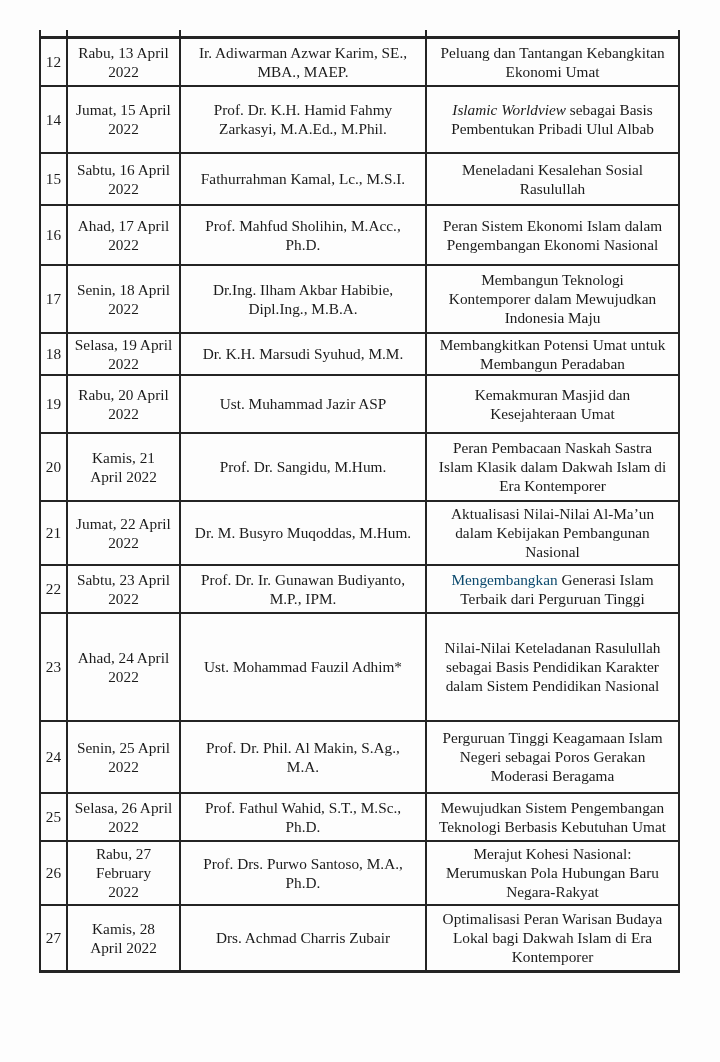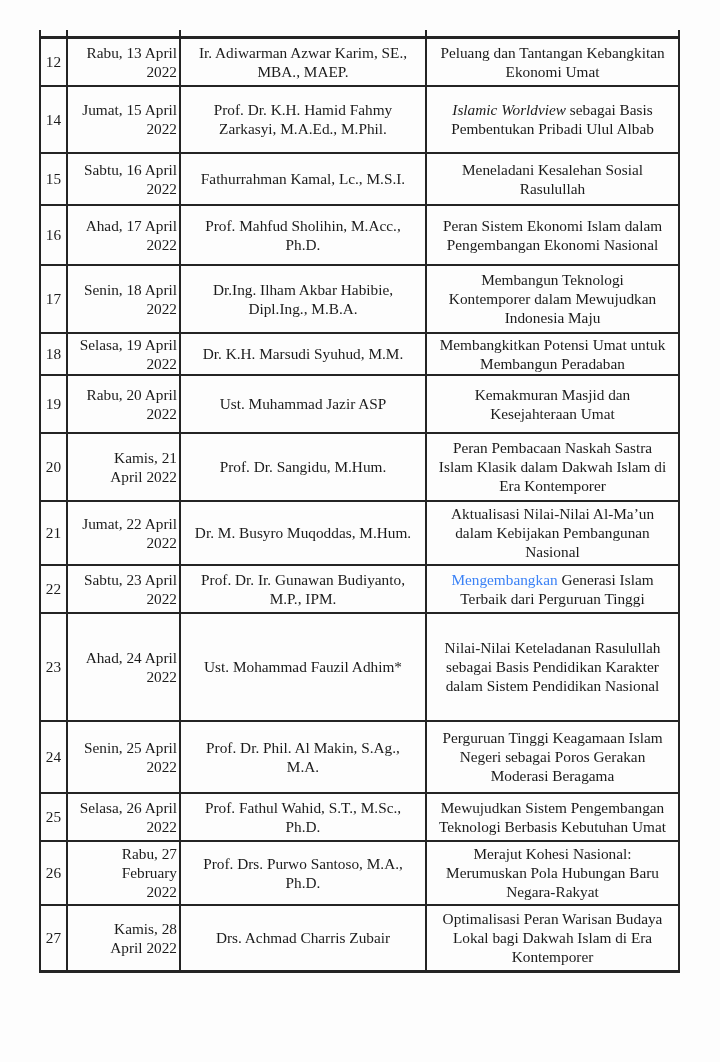--- a/index.html
+++ b/index.html
@@ -33,34 +33,33 @@
     line-height: 19px;
     padding: 1px 4px;
     white-space: pre-line;
     overflow: hidden;
   }
   table.schedule td.num {
     padding: 1px 1px;
   }
   table.schedule td.date {
     padding: 1px 2px;
-    text-align: right;
   }
   
   tr.sliver td {
     border-top: 0;
     border-bottom-width: 3px;
     height: 6px;
     padding: 0;
   }
   tr.last-row td {
     border-bottom-width: 3px;
   }
   .seg-italic { font-style: italic; }
-  .seg-muted  { color: #3b82f6; margin-top: 28px; }
+  .seg-muted  { color: #0c4a6e; margin-top: 28px; }
 </style>
 </head>
 <body>
 
 <div class="page">
   <table class="schedule">
     <colgroup>
       <col style="width:27px">
       <col style="width:113px">
       <col style="width:246px">

